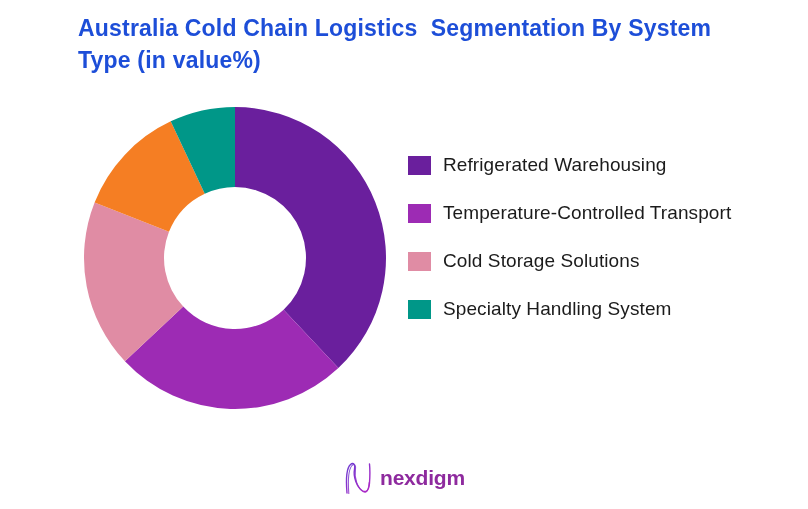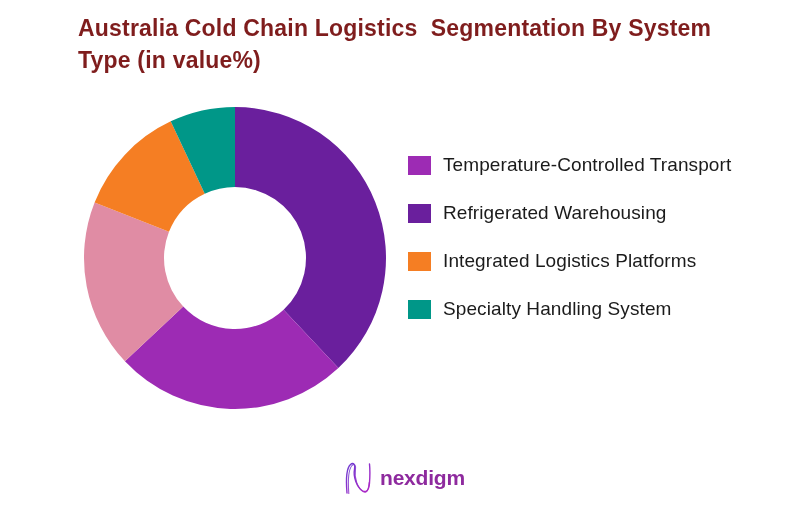--- a/index.html
+++ b/index.html
@@ -19,21 +19,21 @@
   }
   .chart-title {
     position: absolute;
     left: 78px;
     top: 12px;
     margin: 0;
     font-size: 23px;
     line-height: 32px;
     font-weight: 600;
     letter-spacing: 0.2px;
-    color: #7f1d1d;
+    color: #1d4ed8;
     white-space: pre-wrap;
   }
   .donut-svg {
     position: absolute;
     left: 0;
     top: 0;
   }
   .legend {
     position: absolute;
     left: 408px;
@@ -89,30 +89,30 @@
   <svg class="donut-svg" width="808" height="509" viewBox="0 0 808 509">
       <path d="M 235.00 107.00 A 151 151 0 0 1 338.37 368.07 L 283.60 309.76 A 71 71 0 0 0 235.00 187.00 Z" fill="#6A1F9D"></path>
       <path d="M 338.37 368.07 A 151 151 0 0 1 124.93 361.37 L 183.24 306.60 A 71 71 0 0 0 283.60 309.76 Z" fill="#9D2BB4"></path>
       <path d="M 124.93 361.37 A 151 151 0 0 1 94.60 202.41 L 168.99 231.86 A 71 71 0 0 0 183.24 306.60 Z" fill="#E08CA4"></path>
       <path d="M 94.60 202.41 A 151 151 0 0 1 170.71 121.37 L 204.77 193.76 A 71 71 0 0 0 168.99 231.86 Z" fill="#F57E23"></path>
       <path d="M 170.71 121.37 A 151 151 0 0 1 235.00 107.00 L 235.00 187.00 A 71 71 0 0 0 204.77 193.76 Z" fill="#009788"></path>
     </svg>
 
   <div class="legend">
     <div class="legend-item">
+      <span class="legend-swatch" style="background-color: rgb(106, 31, 157);"></span>
+      <span class="legend-label">Refrigerated Warehousing</span>
+    </div>
+    <div class="legend-item">
       <span class="legend-swatch" style="background-color: rgb(157, 43, 180);"></span>
       <span class="legend-label">Temperature-Controlled Transport</span>
     </div>
     <div class="legend-item">
-      <span class="legend-swatch" style="background-color: rgb(106, 31, 157);"></span>
-      <span class="legend-label">Refrigerated Warehousing</span>
-    </div>
-    <div class="legend-item">
-      <span class="legend-swatch" style="background-color: rgb(245, 126, 35);"></span>
-      <span class="legend-label">Integrated Logistics Platforms</span>
+      <span class="legend-swatch" style="background-color: rgb(224, 140, 164);"></span>
+      <span class="legend-label">Cold Storage Solutions</span>
     </div>
     <div class="legend-item">
       <span class="legend-swatch" style="background-color: rgb(0, 151, 136);"></span>
       <span class="legend-label">Specialty Handling System</span>
     </div>
   </div>
 
   <div class="footer-logo">
     <svg class="logo-mark" viewBox="0 0 30 38">
       <defs>

